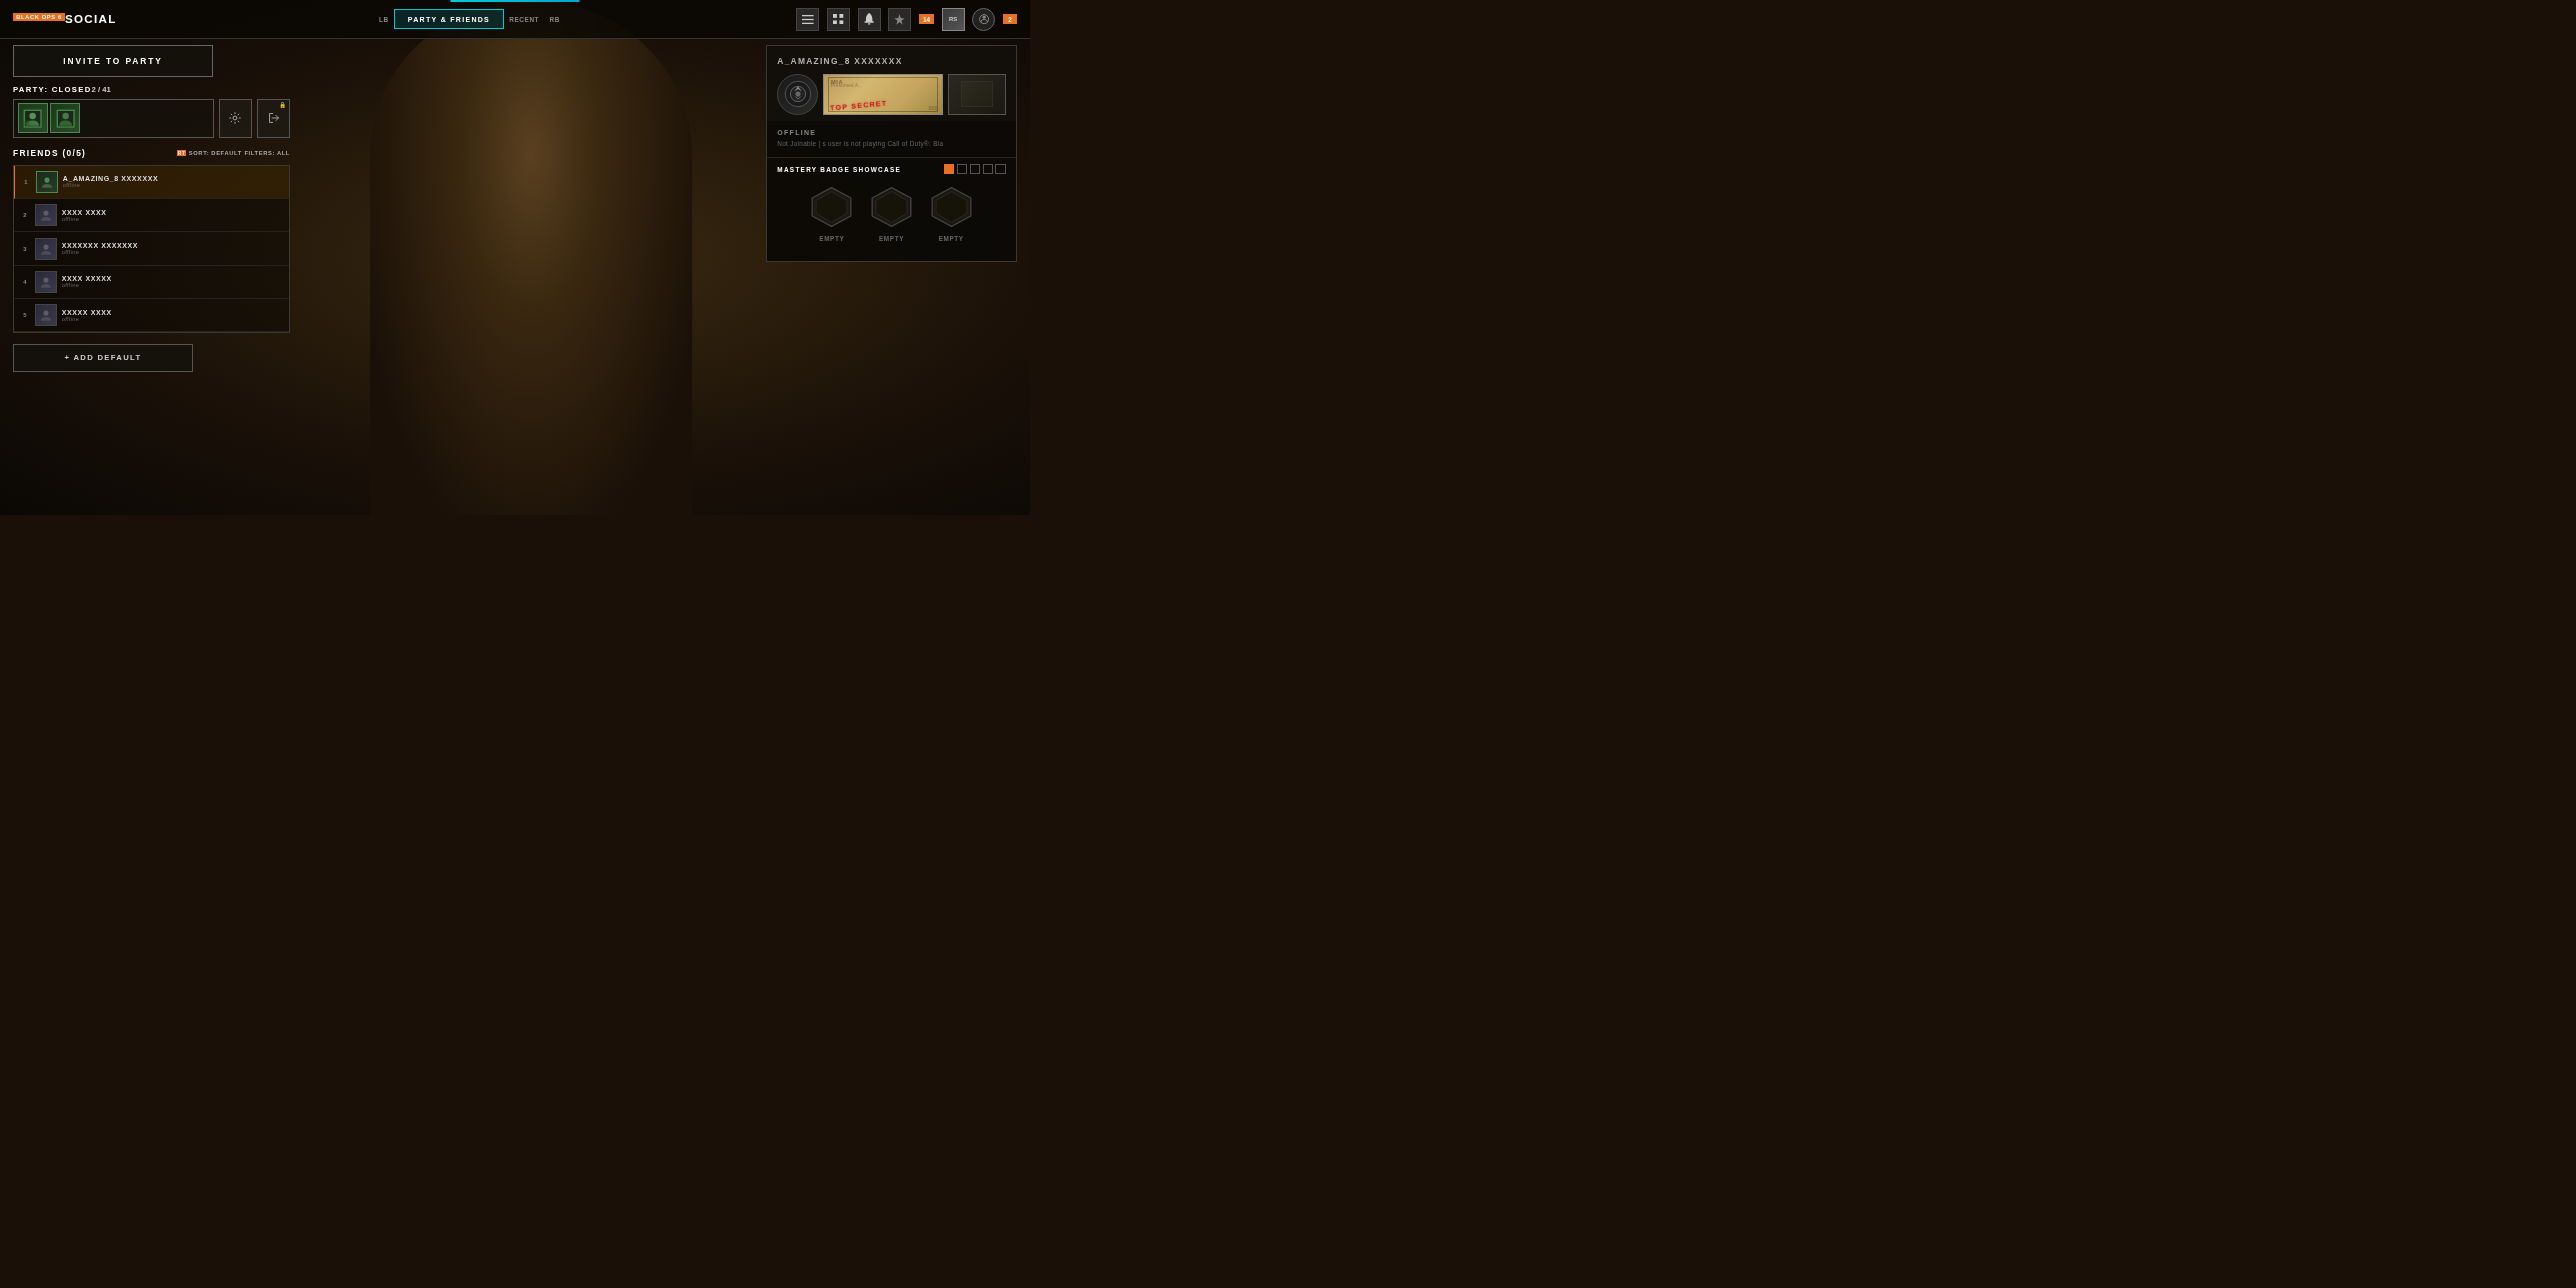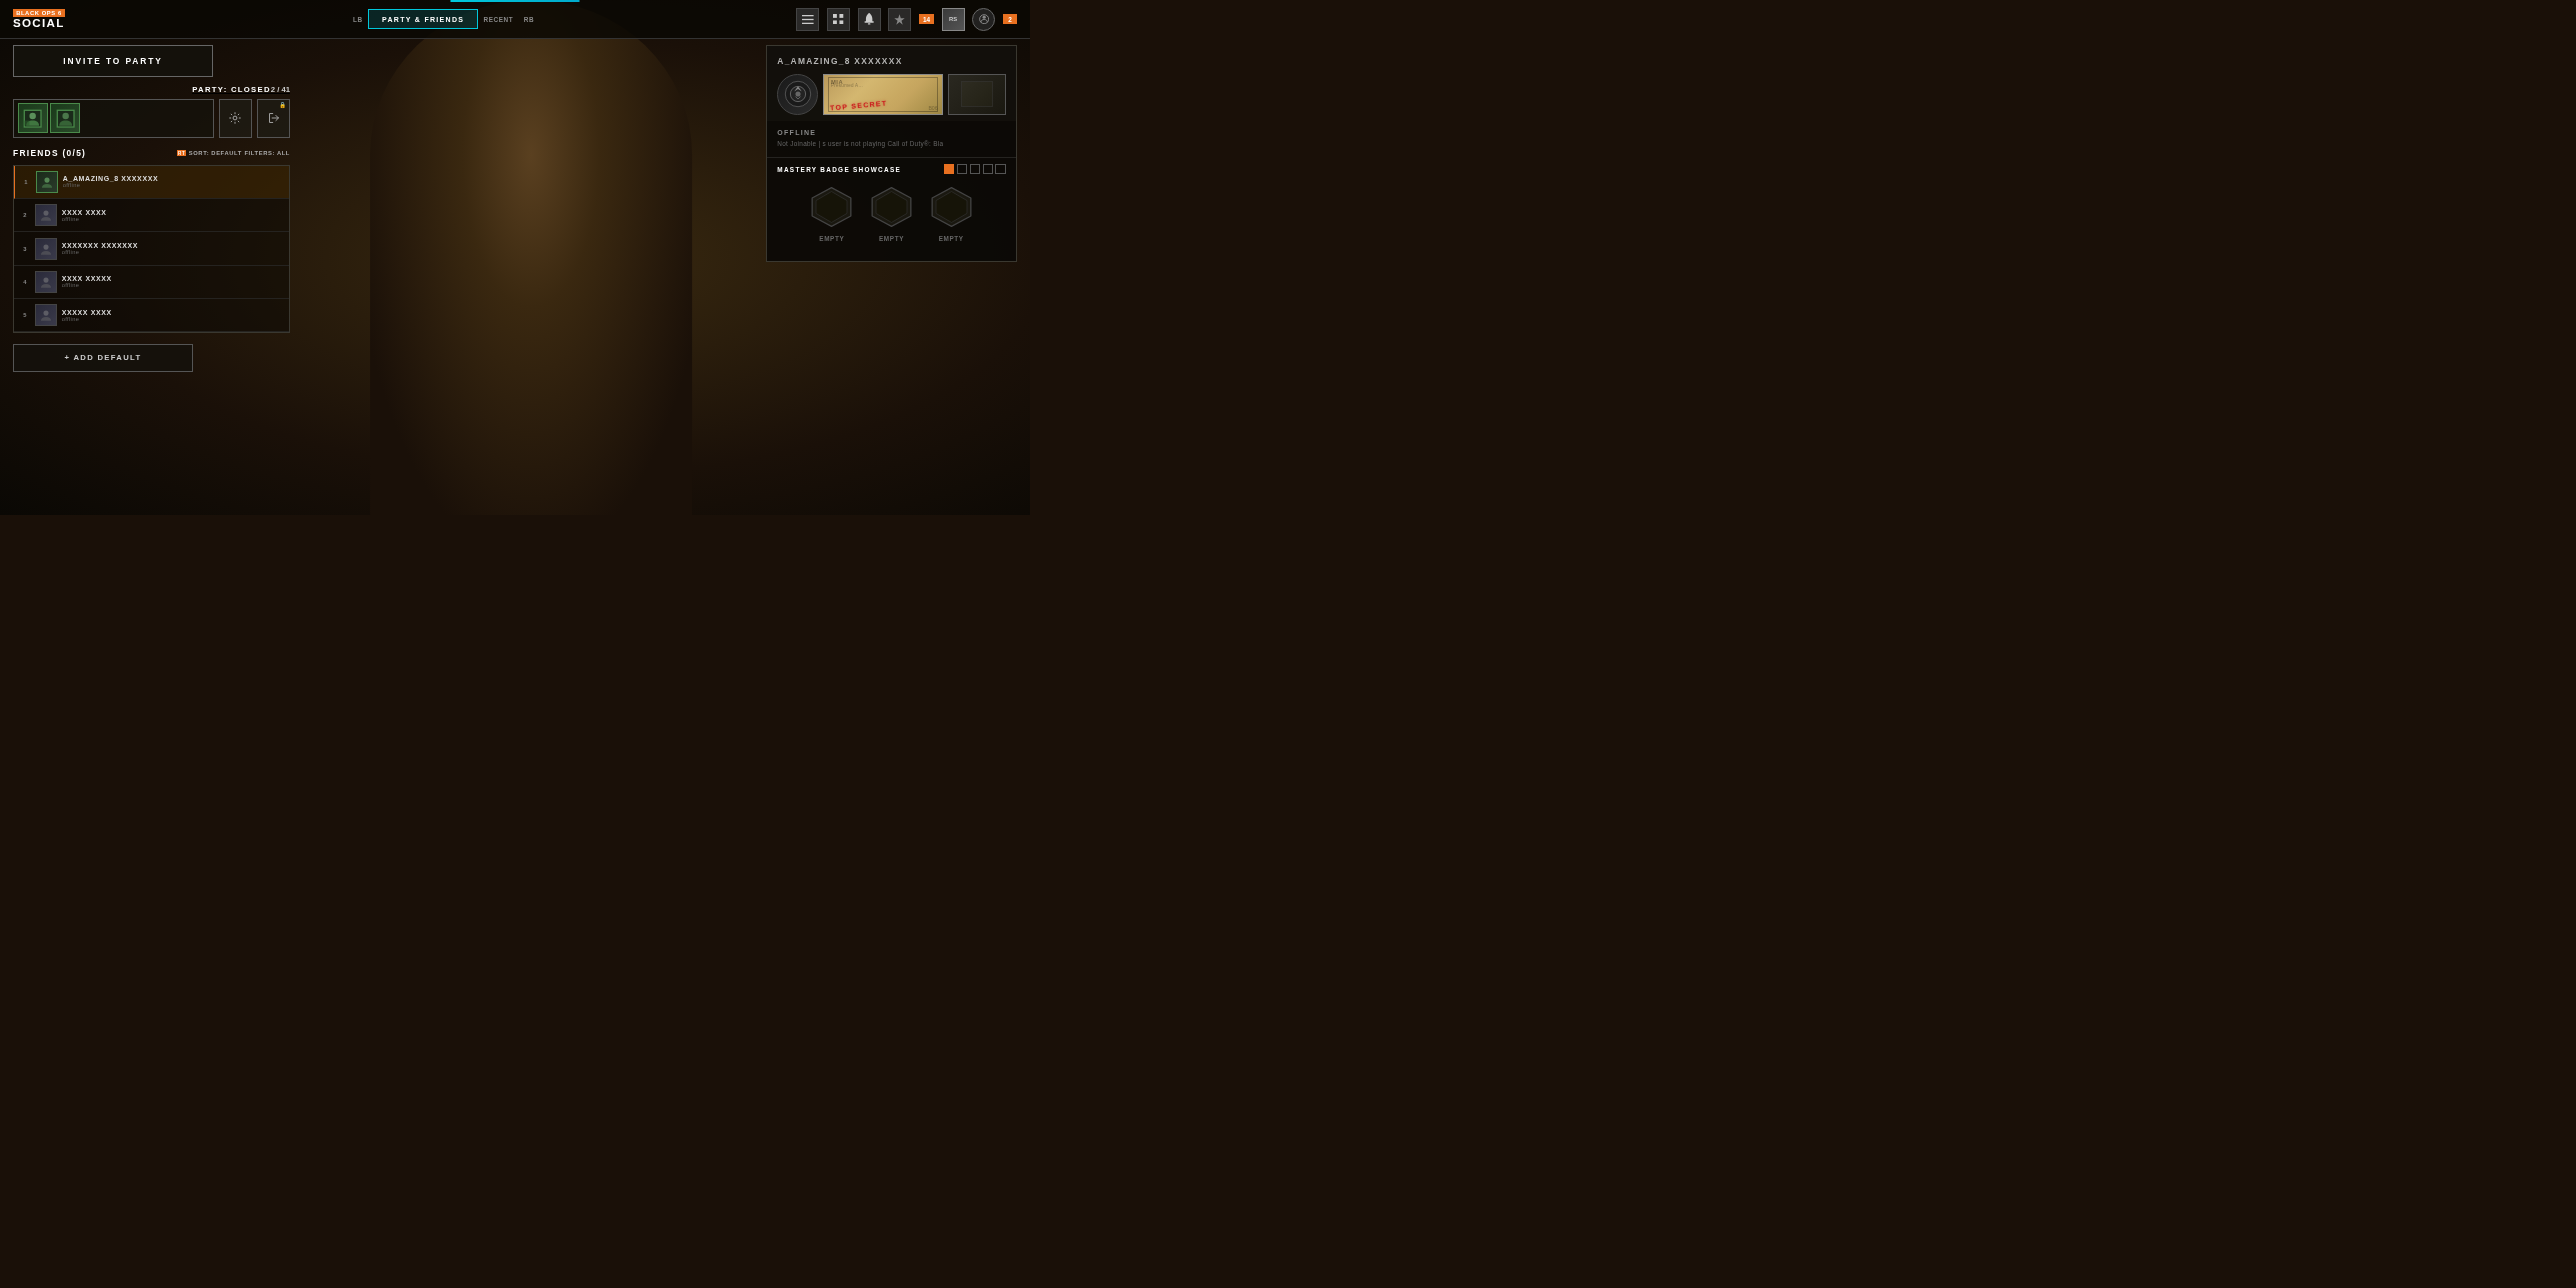--- a/index.html
+++ b/index.html
@@ -40,21 +40,21 @@
       height: 39px;
       background: rgba(10,8,4,0.85);
       border-bottom: 0.6px solid #333;
       display: flex;
       align-items: center;
       z-index: 100;
     }
 
     .brand-logo {
       display: flex;
-      flex-direction: column;
+      flex-direction: row;
       align-items: flex-start;
       padding: 0 13px;
       margin-right: 13px;
     }
 
     .brand-bo6 {
       background: #e87020;
       color: #fff;
       font-size: 5.8px;
       font-weight: 900;
@@ -190,24 +190,23 @@
       text-transform: uppercase;
       cursor: pointer;
       display: flex;
       align-items: center;
       justify-content: center;
       margin-bottom: 7.7px;
     }
 
     .party-header {
       display: flex;
-      justify-content: flex-end;
+      justify-content: flex-start;
       align-items: center;
       margin-bottom: 5.2px;
-      text-decoration: underline;
     }
 
     .party-label {
       color: #fff;
       font-size: 7.7px;
       font-weight: 900;
       letter-spacing: 1.3px;
       text-transform: uppercase;
     }
 

